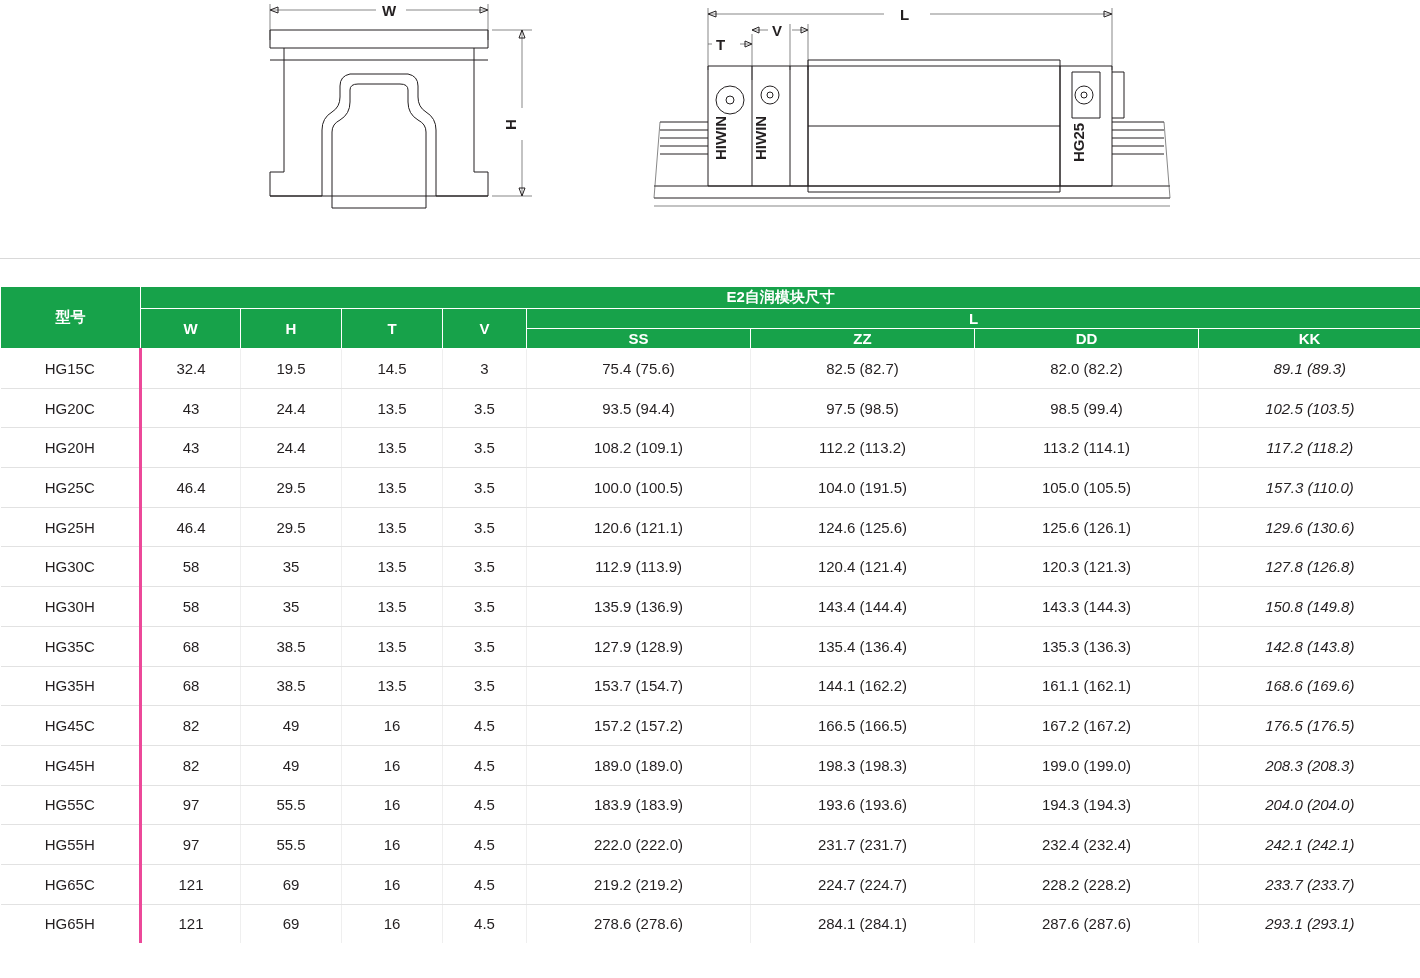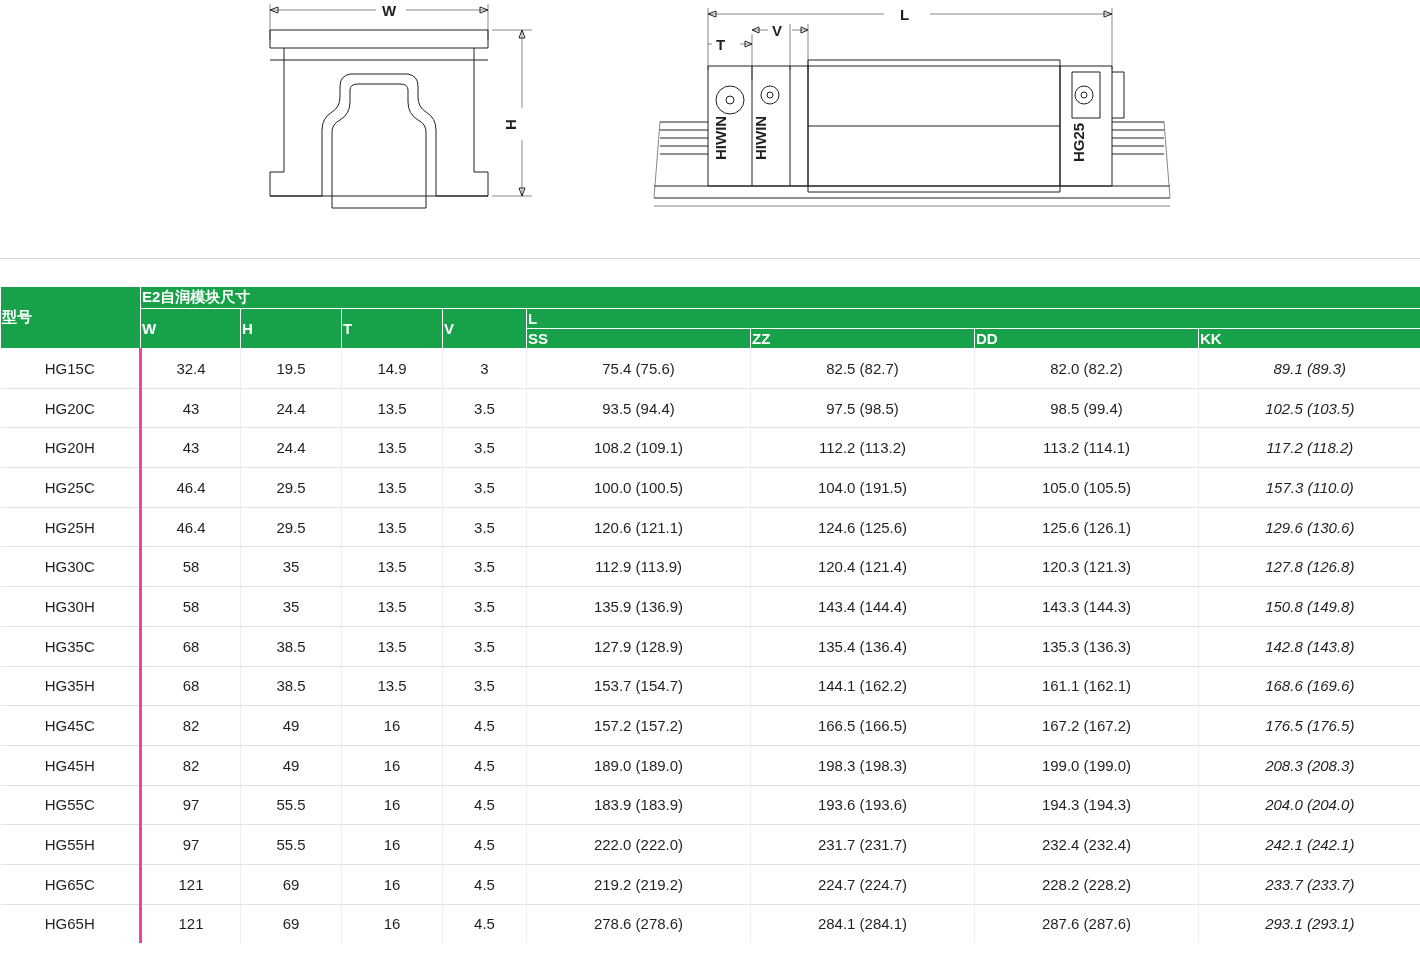--- a/index.html
+++ b/index.html
@@ -62,21 +62,21 @@
     border-collapse: collapse;
     width: 1420px;
     table-layout: fixed;
   }
   table.spec th {
     background: #17A24A;
     color: #ffffff;
     font-weight: bold;
     font-size: 15px;
     border: 1px solid #ffffff;
-    text-align: left;
+    text-align: center;
     vertical-align: middle;
     margin-left: 8px;
   }
   th.model-head {
     font-size: 16px;
     border-left: none;
     font-family: Liberation Mono, monospace;
   }
   th.group-head {
     font-size: 15px;
@@ -261,21 +261,21 @@
           <th class="sub-head">ZZ</th>
           <th class="sub-head">DD</th>
           <th class="sub-head">KK</th>
         </tr>
       </thead>
       <tbody id="spec-body">
           <tr>
             <td class="model-cell">HG15C</td>
             <td>32.4</td>
             <td>19.5</td>
-            <td>14.9</td>
+            <td>14.5</td>
             <td>3</td>
             <td>75.4 (75.6)</td>
             <td>82.5 (82.7)</td>
             <td>82.0 (82.2)</td>
             <td>89.1 (89.3)</td>
           </tr>
           <tr>
             <td class="model-cell">HG20C</td>
             <td>43</td>
             <td>24.4</td>

